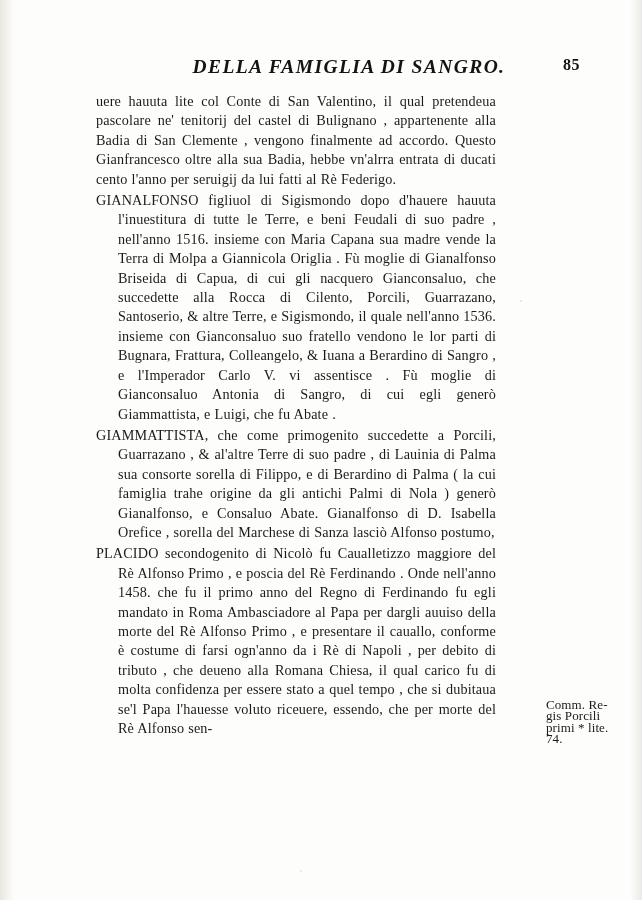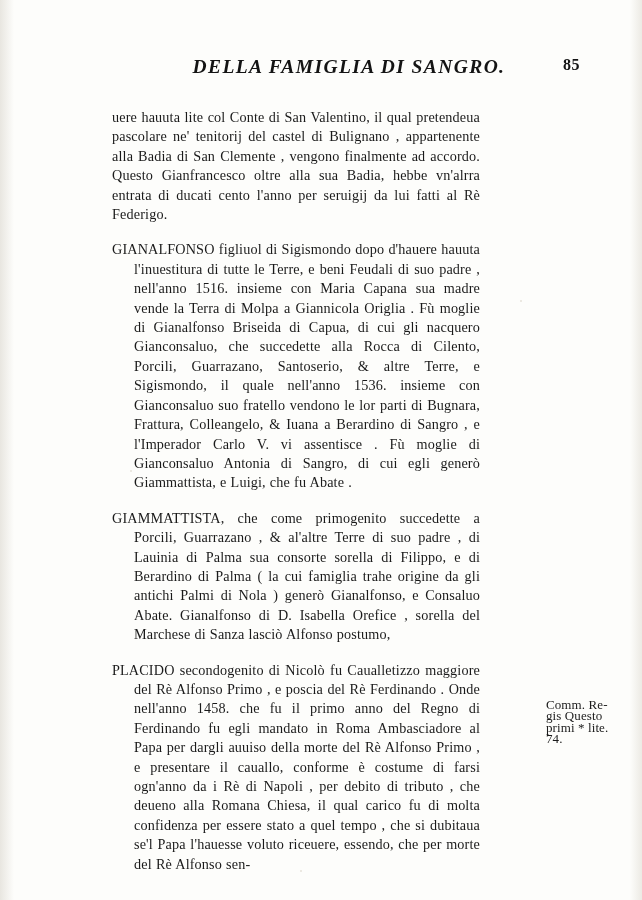--- a/index.html
+++ b/index.html
@@ -67,21 +67,21 @@
   }
 
   .textblock {
     position: absolute;
     top: 92px;
     left: 96px;
     width: 400px;
   }
 
   p.para {
-    margin: 16px;
+    margin: 0;
     font-size: 14.2px;
     line-height: 19.4px;
     text-align: justify;
     color: #1a1a1a;
     letter-spacing: 0.15px;
     word-spacing: 0.4px;
   }
   p.para + p.para {
     margin-top: 2px;
   }
@@ -145,18 +145,18 @@
     <p class="para indent-hang smallcaps-name">GIANALFONSO figliuol di Sigismondo dopo d'hauere hauuta l'inuestitura di tutte le Terre, e beni Feudali di suo padre , nell'anno 1516. insieme con Maria Capana sua madre vende la Terra di Molpa a Giannicola Origlia . Fù moglie di Gianalfonso Briseida di Capua, di cui gli nacquero Gianconsaluo, che succedette alla Rocca di Cilento, Porcili, Guarrazano, Santoserio, &amp; altre Terre, e Sigismondo, il quale nell'anno 1536. insieme con Gianconsaluo suo fratello vendono le lor parti di Bugnara, Frattura, Colleangelo, &amp; Iuana a Berardino di Sangro , e l'Imperador Carlo V. vi assentisce . Fù moglie di Gianconsaluo Antonia di Sangro, di cui egli generò Giammattista, e Luigi, che fu Abate .</p>
 
     <p class="para indent-hang smallcaps-name">GIAMMATTISTA, che come primogenito succedette a Porcili, Guarrazano , &amp; al'altre Terre di suo padre , di Lauinia di Palma sua consorte sorella di Filippo, e di Berardino di Palma ( la cui famiglia trahe origine da gli antichi Palmi di Nola ) generò Gianalfonso, e Consaluo Abate. Gianalfonso di D. Isabella Orefice , sorella del Marchese di Sanza lasciò Alfonso postumo,</p>
 
     <p class="para indent-hang smallcaps-name">PLACIDO secondogenito di Nicolò fu Caualletizzo maggiore del Rè Alfonso Primo , e poscia del Rè Ferdinando . Onde nell'anno 1458. che fu il primo anno del Regno di Ferdinando fu egli mandato in Roma Ambasciadore al Papa per dargli auuiso della morte del Rè Alfonso Primo , e presentare il cauallo, conforme è costume di farsi ogn'anno da i Rè di Napoli , per debito di tributo , che deueno alla Romana Chiesa, il qual carico fu di molta confidenza per essere stato a quel tempo , che si dubitaua se'l Papa l'hauesse voluto riceuere, essendo, che per morte del Rè Alfonso sen-</p>
 
   </div>
 
   <div class="marginal-note">
     <div>Comm. Re-</div>
-    <div>gis Questo</div>
+    <div>gis Porcili</div>
     <div>primi * lite.</div>
     <div>74.</div>
   </div>
 
 </div>
 
 </body></html>

